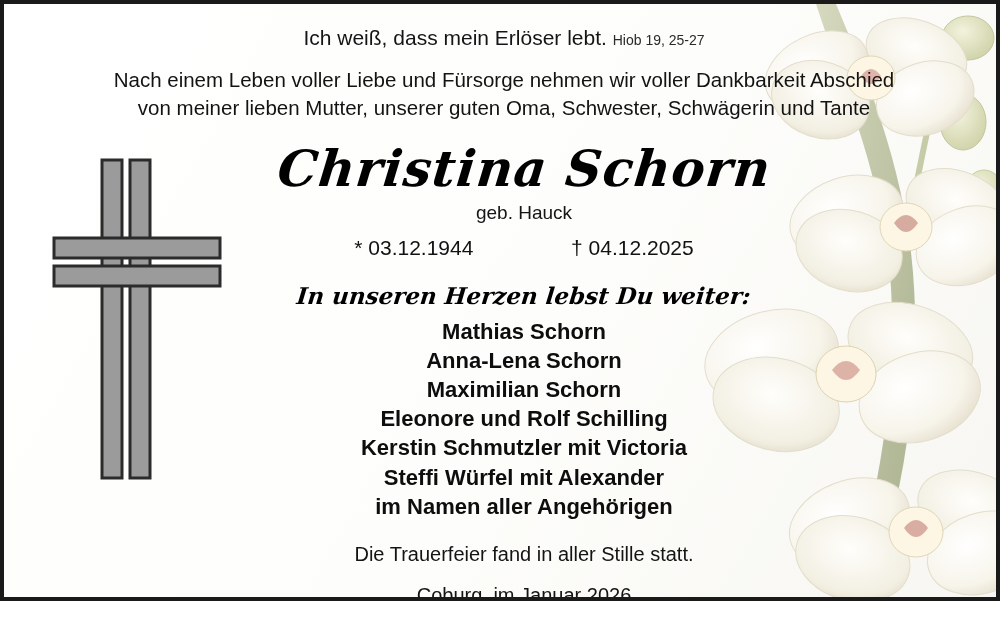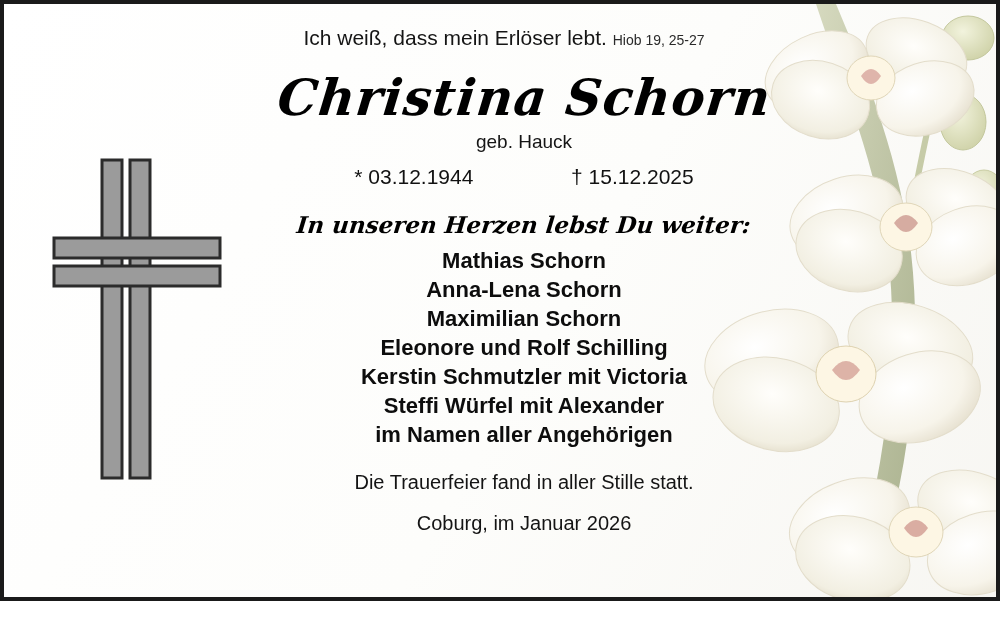--- a/index.html
+++ b/index.html
@@ -218,29 +218,31 @@
     </svg>
   </div>
 
   <div class="content">
     <div class="verse">
       <span>Ich weiß, dass mein Erlöser lebt.</span>
       <span class="ref">Hiob 19, 25-27</span>
     </div>
 
     <div class="intro">
+      <div>Nach einem Leben voller Liebe und Fürsorge nehmen wir voller Dankbarkeit Abschied</div>
+      <div>von meiner lieben Mutter, unserer guten Oma, Schwester, Schwägerin und Tante</div>
     </div>
 
     <div class="name-block">
       <div class="deceased-name">Christina Schorn</div>
       <div class="birth-name">geb. Hauck</div>
       <div class="dates">
         <span>* 03.12.1944</span>
         <span class="sep"></span>
-        <span>† 15.12.2025</span>
+        <span>† 04.12.2025</span>
       </div>
     </div>
 
     <div>
       <div class="hearts-line">In unseren Herzen lebst Du weiter:</div>
     </div>
 
     <div class="mourners">
       <div class="mourner">Mathias Schorn</div>
       <div class="mourner">Anna-Lena Schorn</div>

